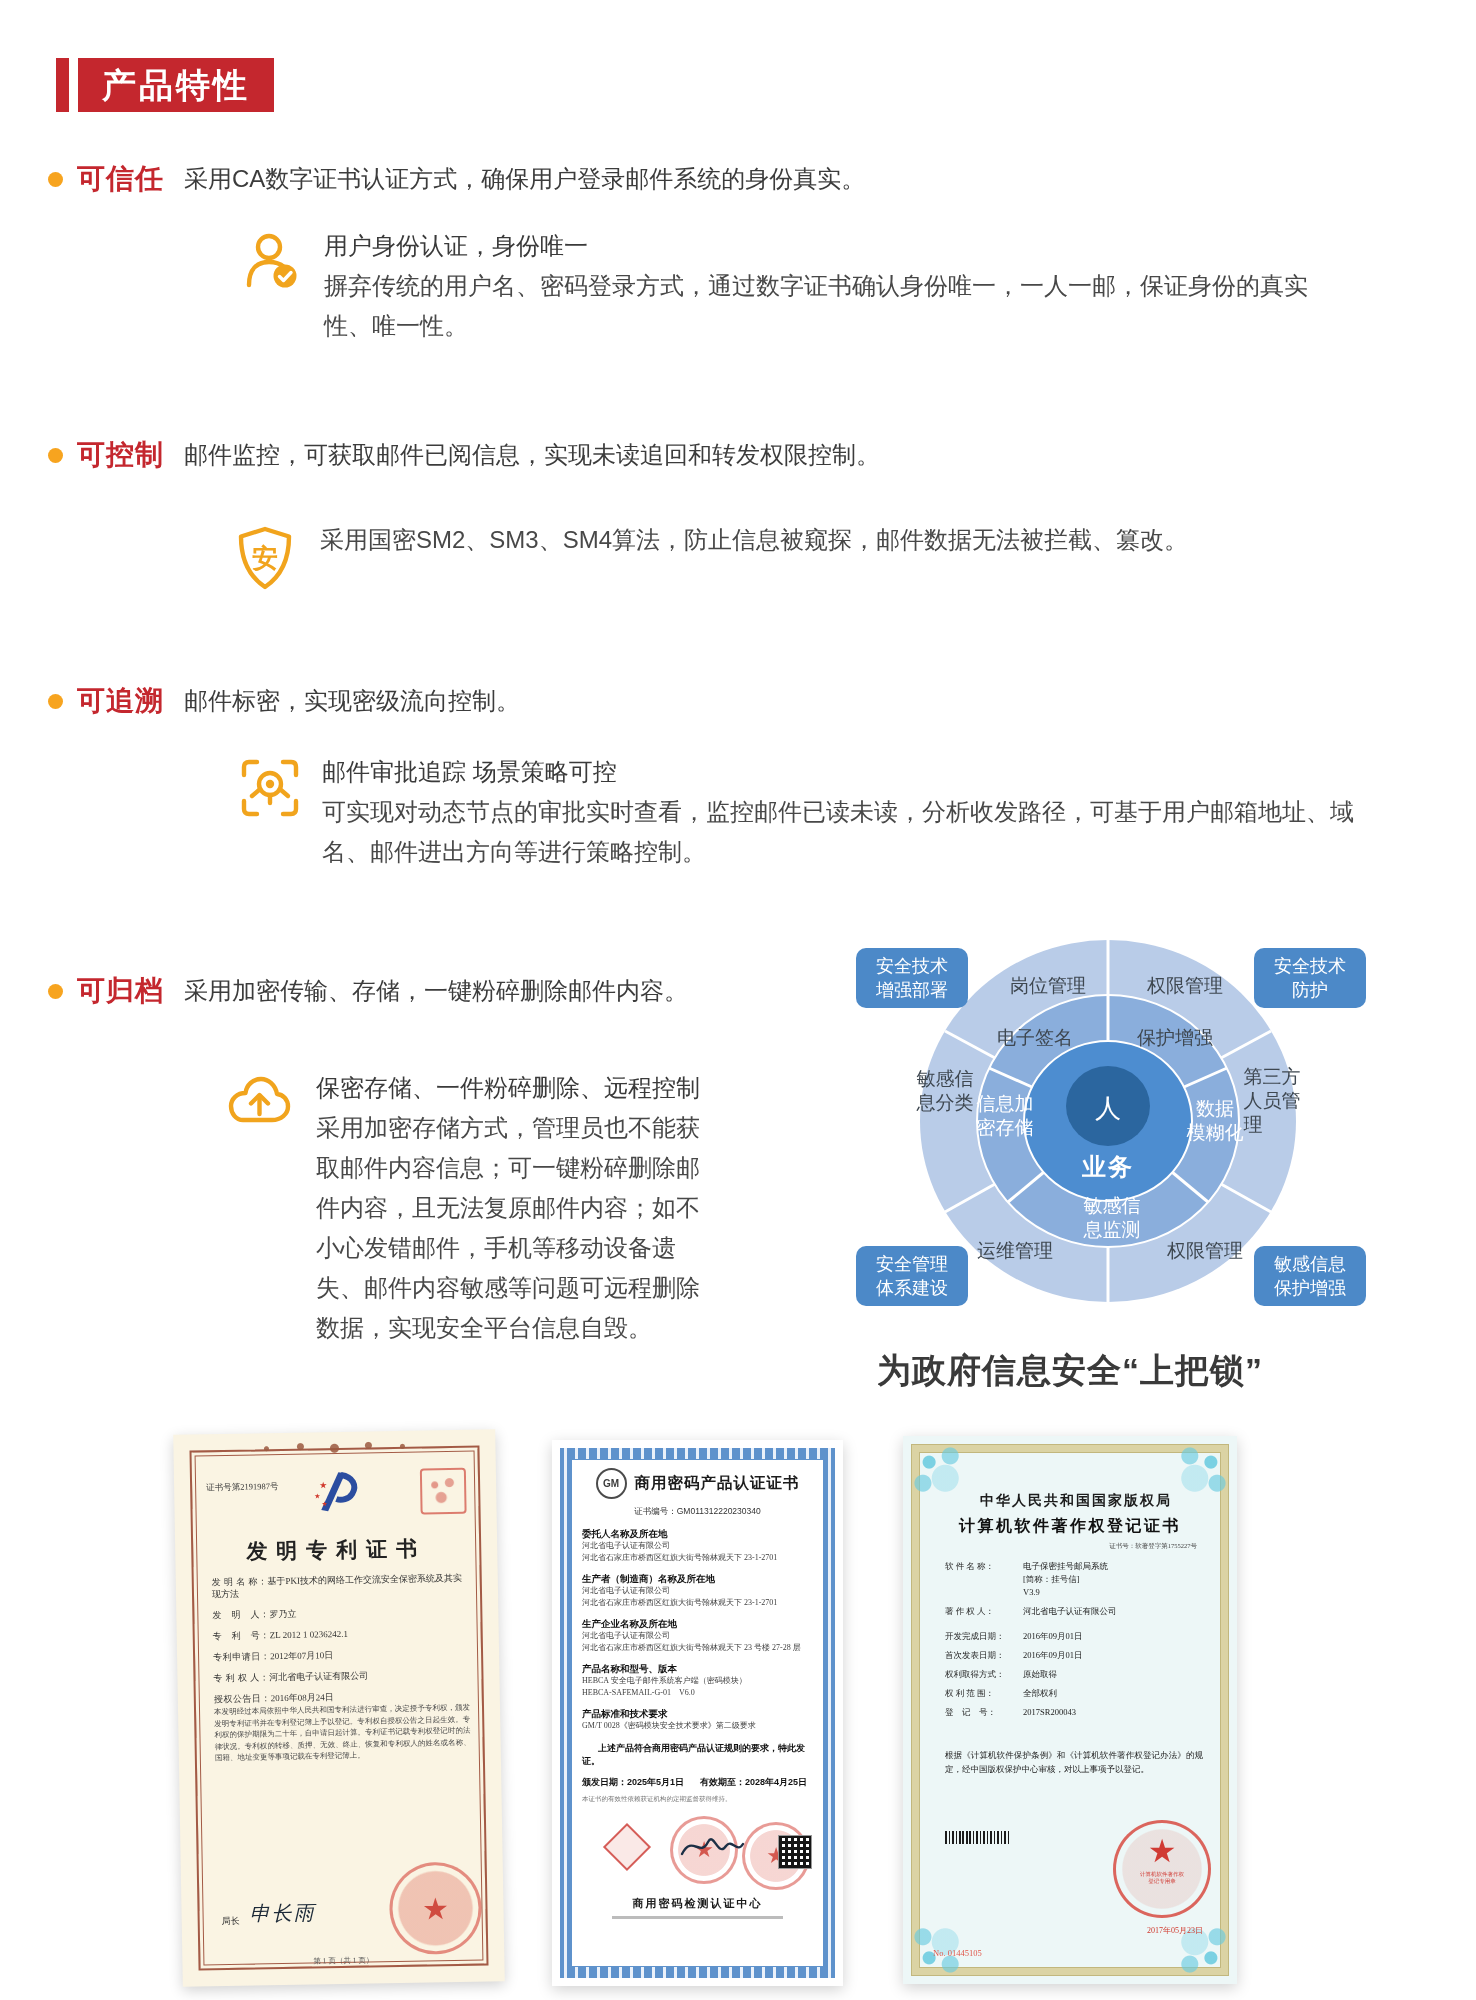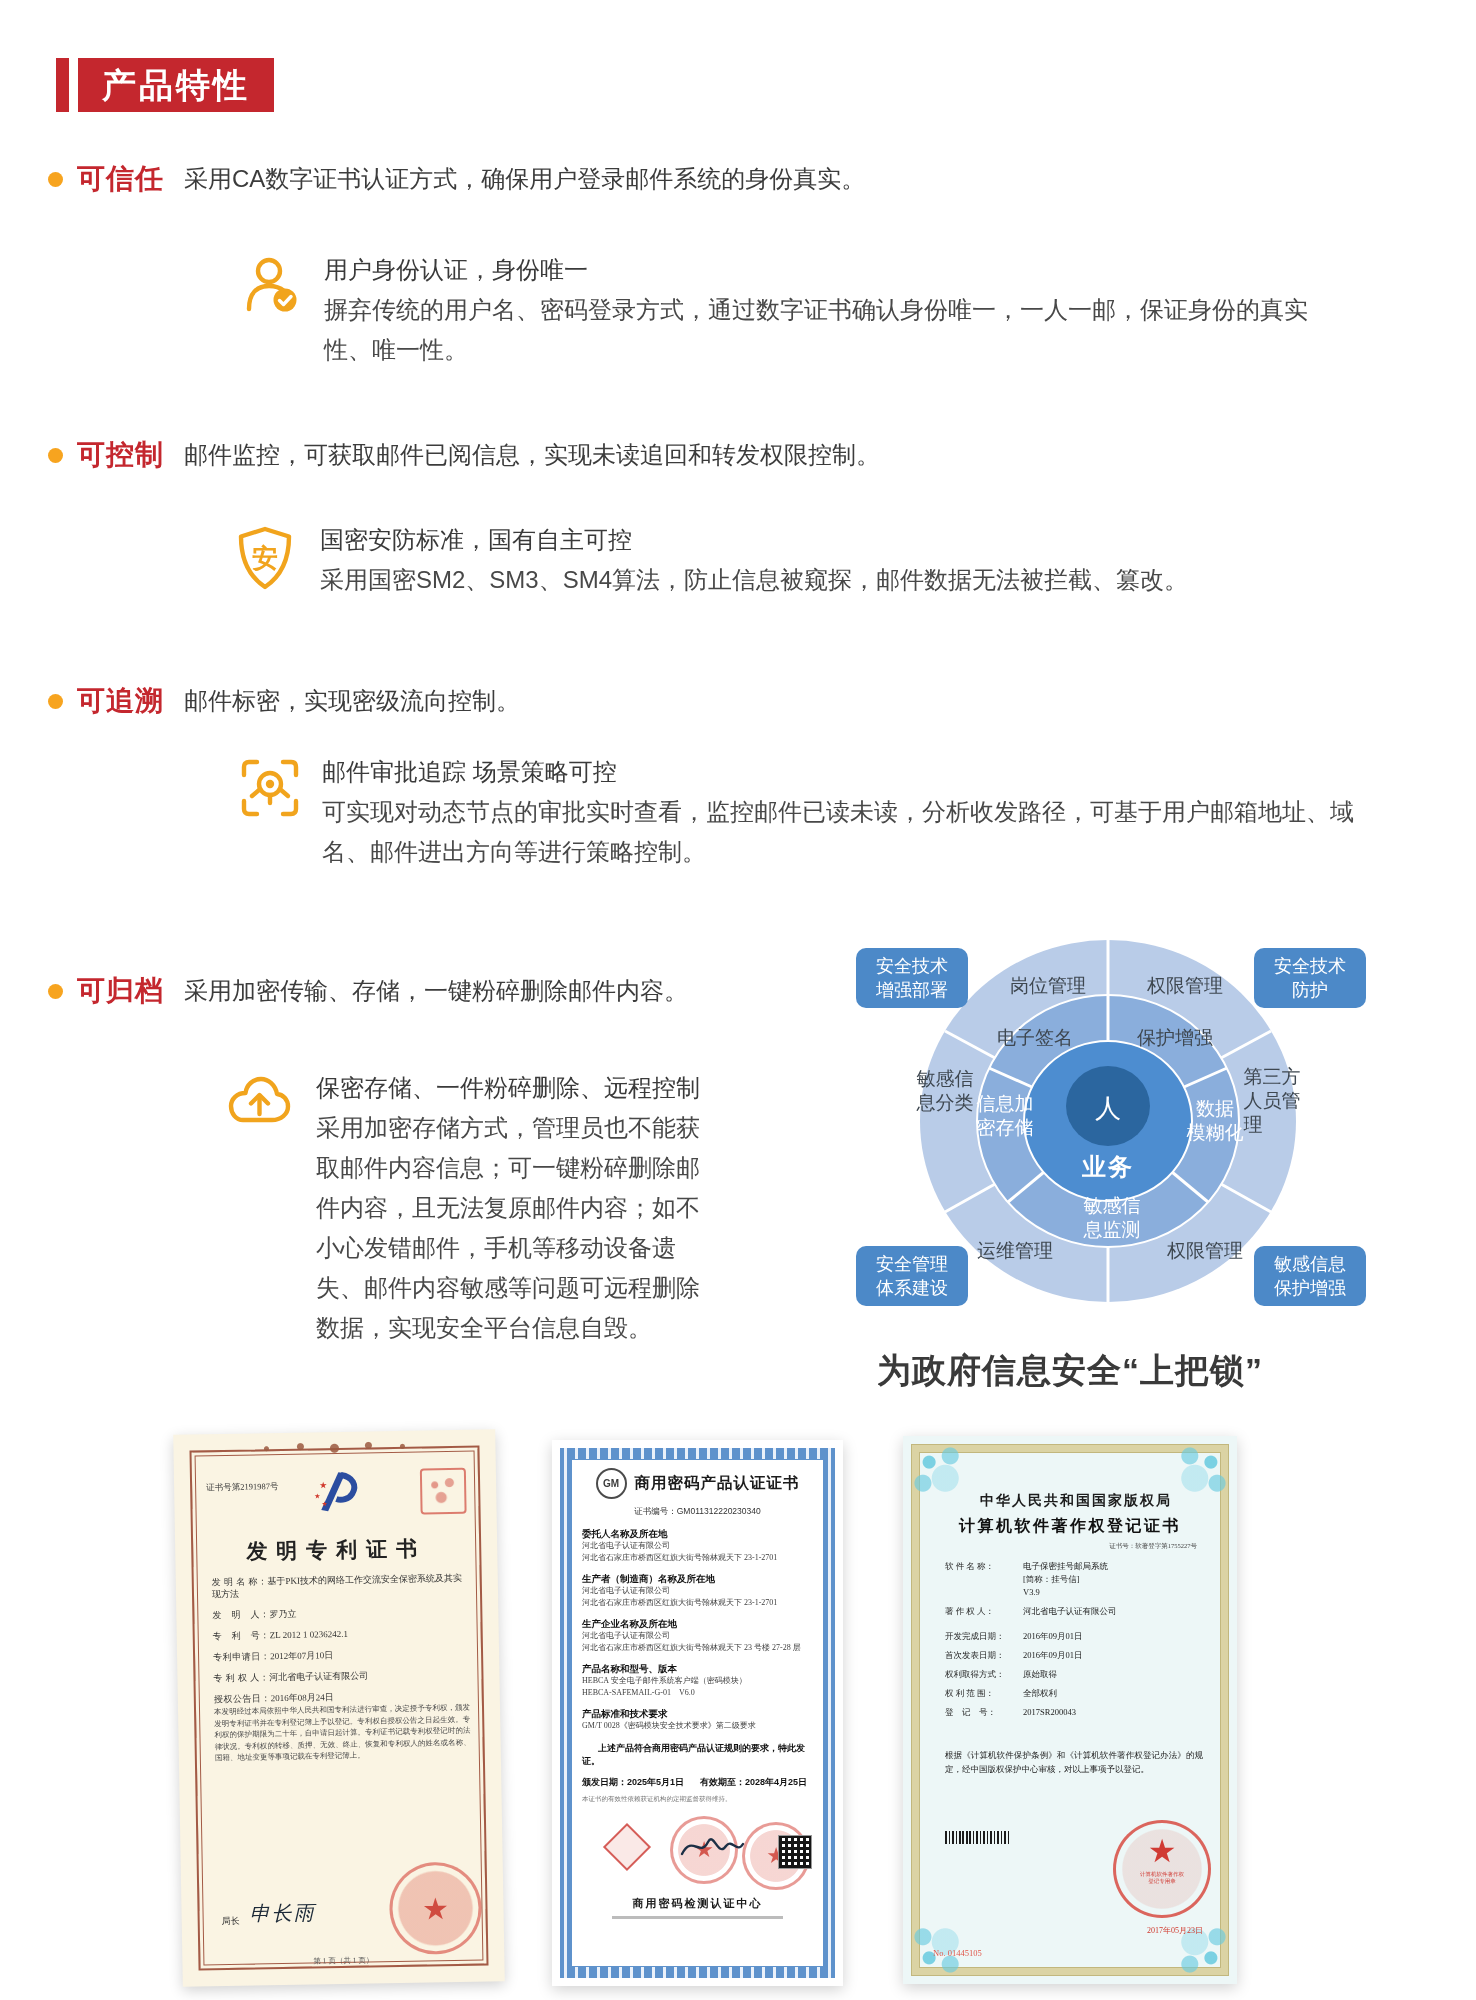--- a/index.html
+++ b/index.html
@@ -143,21 +143,21 @@
 <body>
 
 <div class="hdr-bar"></div>
 <div class="hdr-box"><span>产品特性</span></div>
 
 <div class="feat-row" style="left:48px;top:160px;">
   <span class="bullet"></span>
   <span class="feat-label">可信任</span>
   <span class="feat-sum">采用CA数字证书认证方式，确保用户登录邮件系统的身份真实。</span>
 </div>
-<div class="detail" style="left:240px;top:250px;">
+<div class="detail" style="left:240px;top:226px;">
   <svg class="d-icon" width="64" height="64" viewBox="0 0 64 64">
     <g fill="none" stroke="#F1A41D" stroke-width="4.4" stroke-linecap="round" stroke-linejoin="round">
       <circle cx="29" cy="17" r="11"></circle>
       <path d="M9 55 C9 39 17 32 29 32 C35 32 40 33.5 44 37"></path>
     </g>
     <circle cx="45" cy="46" r="11.5" fill="#F1A41D"></circle>
     <path d="M39.5 46.5 L43.5 50.5 L51 42.5" fill="none" stroke="#fff" stroke-width="3.4" stroke-linecap="round" stroke-linejoin="round"></path>
   </svg>
   <div class="d-text" style="width:1030px;">
     <div class="d-title">用户身份认证，身份唯一</div>
@@ -169,21 +169,20 @@
   <span class="bullet"></span>
   <span class="feat-label">可控制</span>
   <span class="feat-sum">邮件监控，可获取邮件已阅信息，实现未读追回和转发权限控制。</span>
 </div>
 <div class="detail" style="left:230px;top:520px;">
   <svg class="d-icon" width="70" height="70" viewBox="0 0 70 70">
     <path d="M35 5 L59 12.5 C59 33 53 51 35 63 C17 51 11 33 11 12.5 Z" fill="none" stroke="#F1A41D" stroke-width="4.4" stroke-linejoin="round"></path>
     <text x="35" y="43" font-size="26" font-weight="bold" fill="#F1A41D" text-anchor="middle">安</text>
   </svg>
   <div class="d-text" style="width:1040px;">
-    <div class="d-title">国密安防标准，国有自主可控</div>
     <div class="d-body">采用国密SM2、SM3、SM4算法，防止信息被窥探，邮件数据无法被拦截、篡改。</div>
   </div>
 </div>
 
 <div class="feat-row" style="left:48px;top:682px;">
   <span class="bullet"></span>
   <span class="feat-label">可追溯</span>
   <span class="feat-sum">邮件标密，实现密级流向控制。</span>
 </div>
 <div class="detail" style="left:238px;top:752px;">

